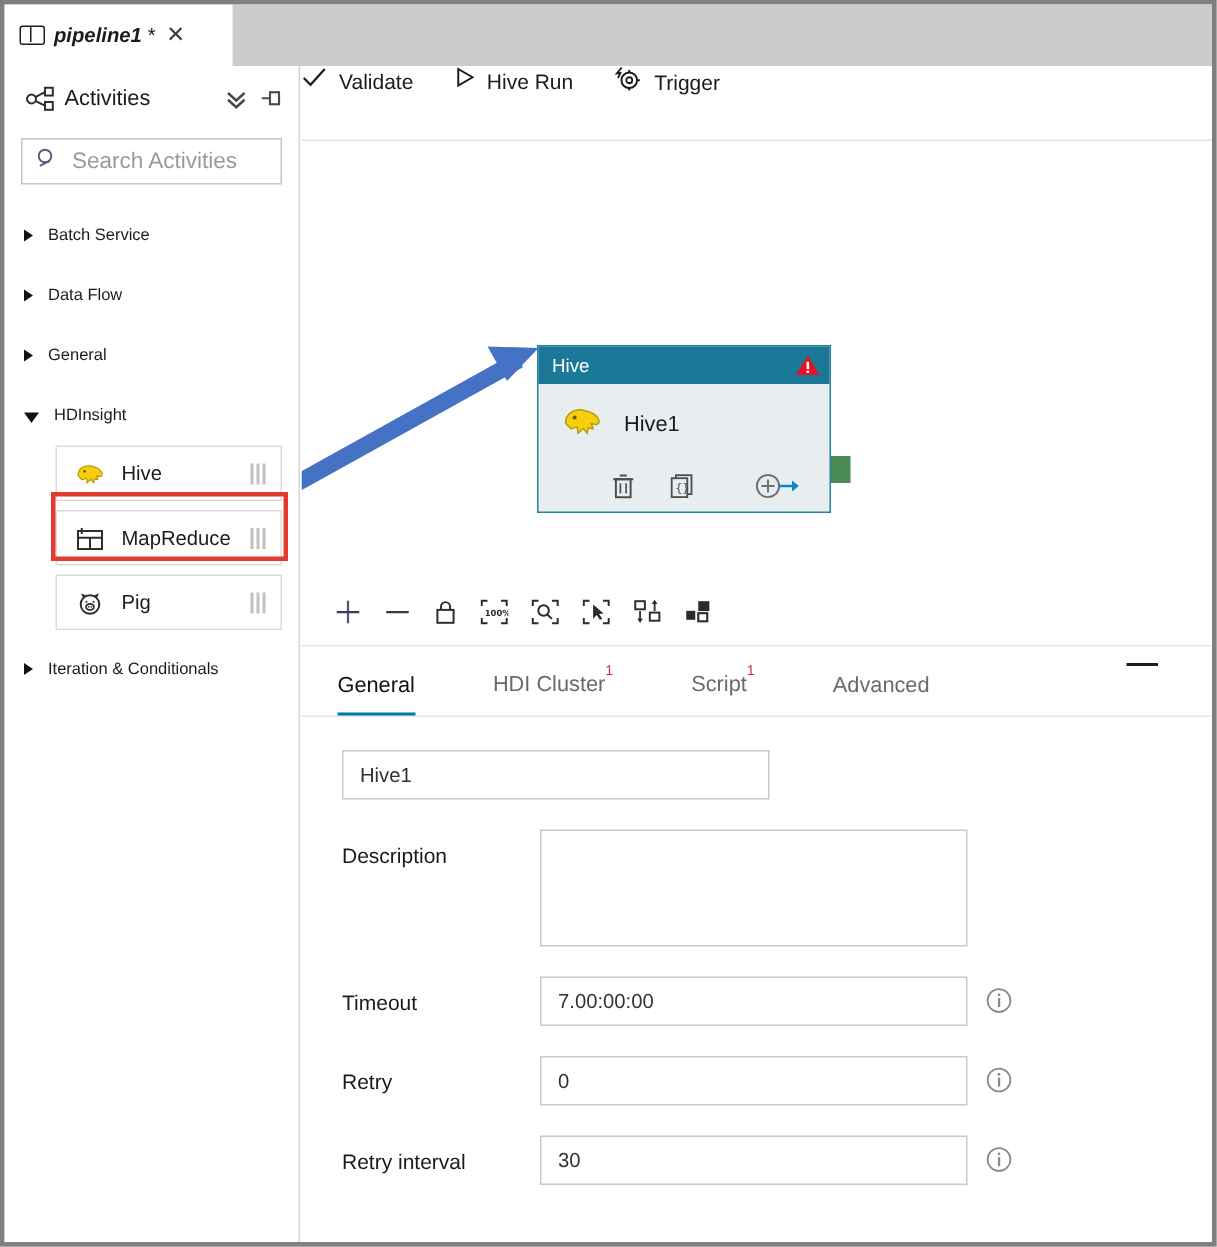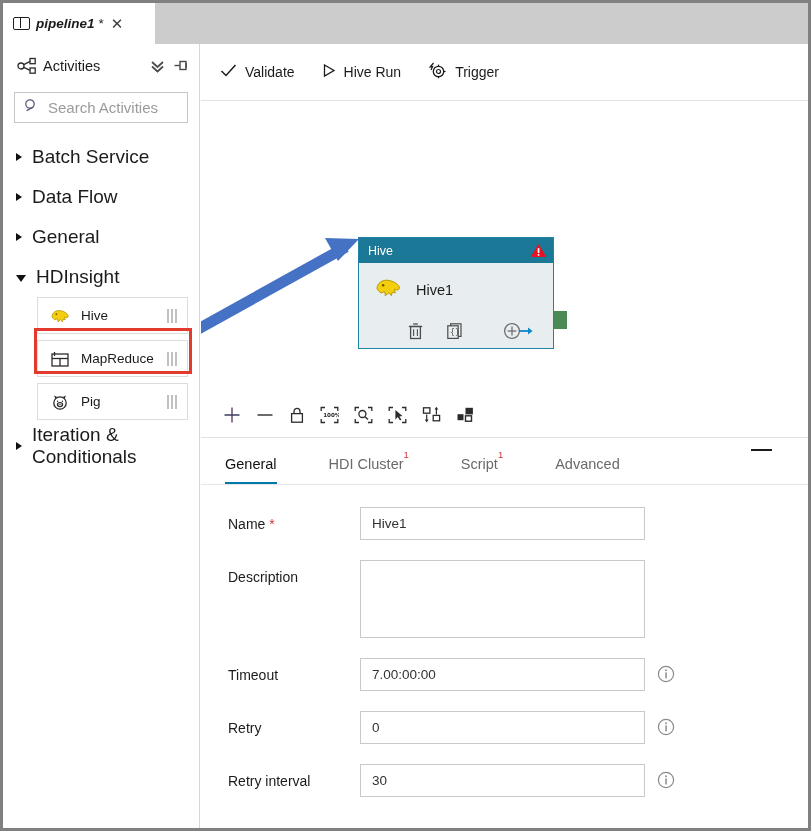--- a/index.html
+++ b/index.html
@@ -102,21 +102,21 @@
     border-top: 4.5px solid transparent;
     border-bottom: 4.5px solid transparent;
   }
   .caret.open {
     border-left: 5px solid transparent;
     border-right: 5px solid transparent;
     border-top: 7px solid #111;
     border-bottom: 0;
     margin-top: 2px;
   }
-  .tree-group-label { font-size: 19px; color: #1b1b1b; }
+  .tree-group-label { font-size: 11px; color: #1b1b1b; }
 
   .leaf {
     position: relative;
     margin: 0 11px 6px 34px;
     height: 37px;
     border: 1px solid #dcdcdc;
     background: #fff;
     display: flex; align-items: center;
     padding: 0 8px 0 11px; gap: 10px;
     cursor: pointer;
@@ -136,22 +136,22 @@
     border: 3px solid #e23b2e;
     pointer-events: none; z-index: 40;
   }
 
   
   .right {
     position: absolute; left: 198px; top: 41px;
     width: 607px; height: 787px; background: #fff;
   }
   .cmdbar {
-    height: 57px; border-bottom: 1px solid #e2e2e2;
-    display: flex; align-items: center; padding-left: 19px; gap: 27px;
+    height: 50px; border-bottom: 1px solid #e2e2e2;
+    display: flex; align-items: flex-start; gap: 27px;
   }
   .cmd {
     display: flex; align-items: center; gap: 8px; cursor: pointer;
   }
   .cmd-label { font-size: 14px; color: #1b1b1b; white-space: nowrap; }
 
   .canvas {
     position: relative; height: 337px;
     background: #ffffff; overflow: hidden;
     border-bottom: 1px solid #e2e2e2;
@@ -589,24 +589,20 @@
           <span>Script</span><sup>1</sup>
         </div>
         <div class="ptab">
           <span>Advanced</span>
         </div>
       </div>
 
       <div class="form">
 
         <div class="frow">
-          <div class="flabel">
-            <span>Name</span>
-            <span class="req">*</span>
-          </div>
           <div class="fctl">
             <input class="finput" type="text" value="Hive1" style="">
           </div>
         </div>
 
         <div class="frow">
           <div class="flabel">Description</div>
           <div class="fctl">
             <textarea class="ftext" style=""></textarea>
           </div>

